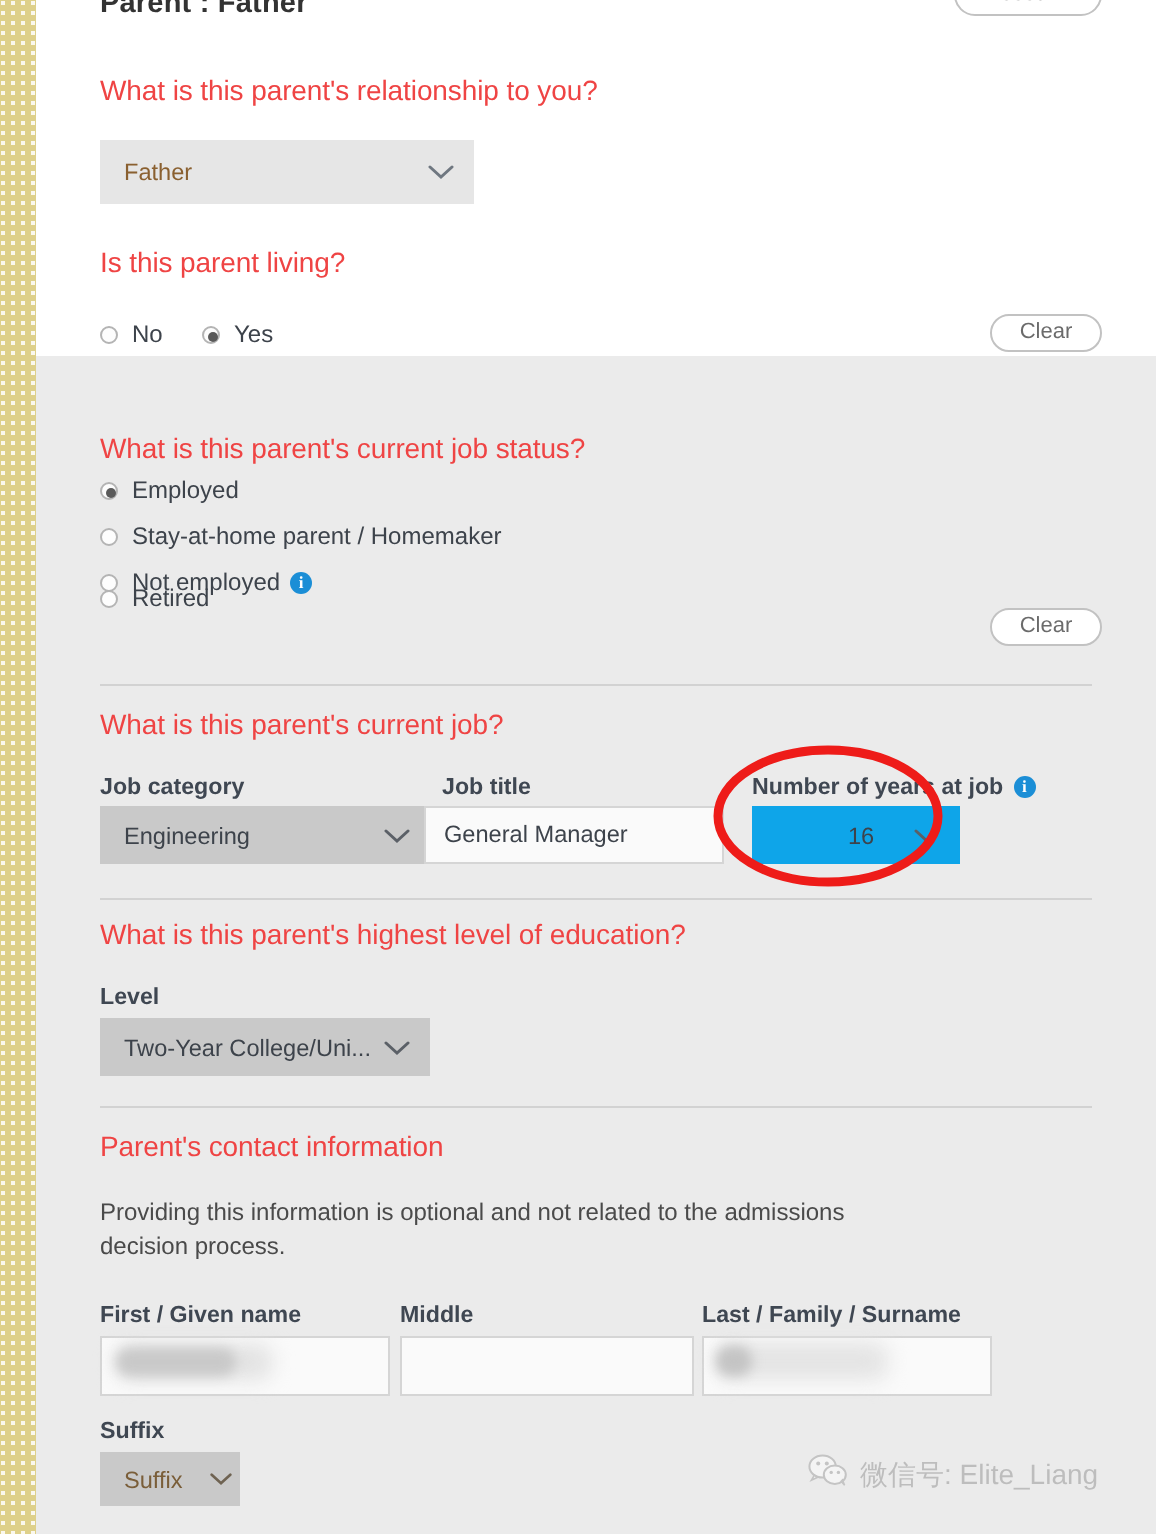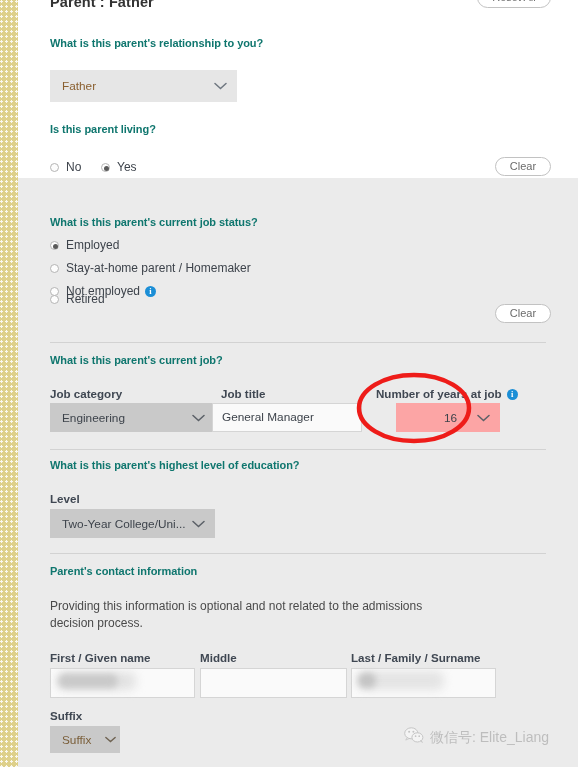--- a/index.html
+++ b/index.html
@@ -51,23 +51,23 @@
     position: absolute;
     left: 50px; top: -6px;
     font-size: 14.5px;
     font-weight: bold;
     color: #333333;
     letter-spacing: .1px;
   }
   .question {
     position: absolute;
     left: 50px;
-    font-size: 11px;
-    font-weight: bold;
-    color: #0f766e;
+    font-size: 14px;
+    font-weight: normal;
+    color: #ef4444;
     letter-spacing: -.05px;
     white-space: nowrap;
   }
   .fieldlabel {
     position: absolute;
     font-size: 11.6px;
     font-weight: bold;
     color: #3f4752;
     white-space: nowrap;
   }
@@ -134,23 +134,23 @@
     background: #e6e6e6;
     color: #8a6030;
   }
   .sel-jobcat {
     left: 50px; top: 403px;
     width: 165px; height: 29px;
     background: #c9c9c9;
     color: #3d434b;
   }
   .sel-years {
-    left: 396px; top: 403px;
+    left: 376px; top: 403px;
     width: 104px; height: 29px;
-    background: #fca5a5;
+    background: #0ea5e9;
     color: #3d434b;
     padding-left: 48px;
   }
   .sel-level {
     left: 50px; top: 509px;
     width: 165px; height: 29px;
     background: #c9c9c9;
     color: #3d434b;
   }
   .sel-suffix {

